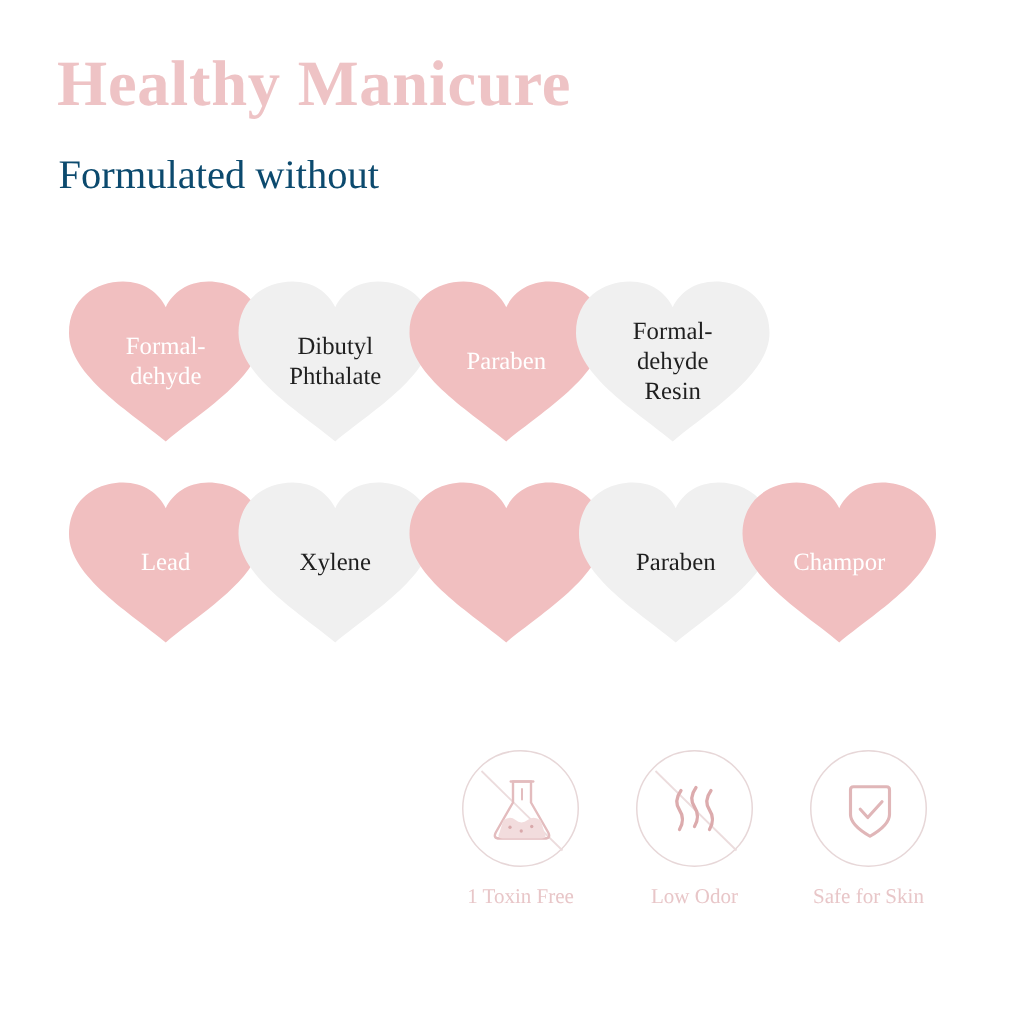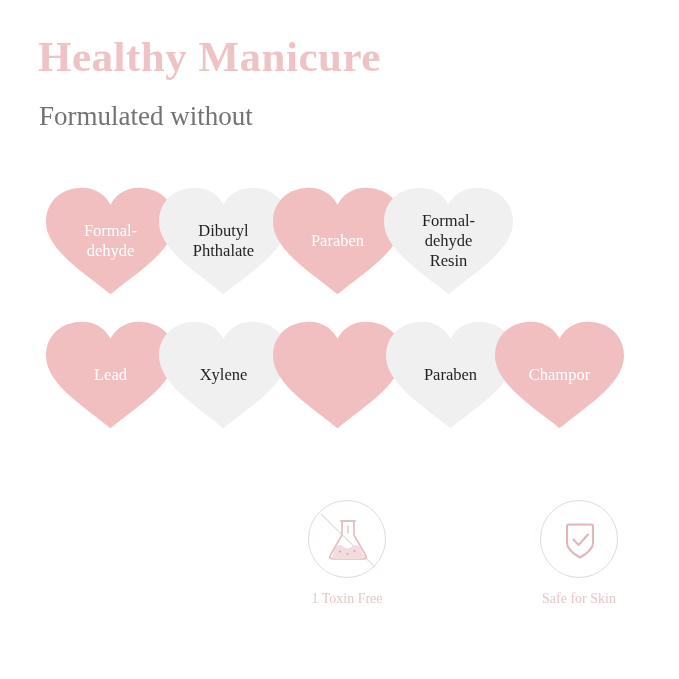--- a/index.html
+++ b/index.html
@@ -36,21 +36,21 @@
     line-height: 1.05;
     white-space: nowrap;
   }
   .subtitle {
     position: absolute;
     left: 39px;
     top: 102px;
     font-family: "Liberation Serif", "DejaVu Serif", serif;
     font-weight: normal;
     font-size: 27px;
-    color: #737373;
+    color: #0c4a6e;
     line-height: 1.1;
     white-space: nowrap;
   }
 
   
   .heart-row {
     position: absolute;
     height: 120px;
   }
   #row-1 { left: 0px; top: 182px; width: 679px; }
@@ -201,20 +201,31 @@
           <line x1="31.5" y1="20" x2="46.5" y2="20" stroke="#e3bcbe" stroke-width="1.6" stroke-linecap="round"></line>
           <circle cx="31" cy="50.5" r="1.1" fill="#d9a9ab"></circle>
           <circle cx="38.5" cy="53" r="1.1" fill="#d9a9ab"></circle>
           <circle cx="45.5" cy="50" r="1.1" fill="#d9a9ab"></circle>
           <line x1="39" y1="25" x2="39" y2="32" stroke="#e3bcbe" stroke-width="1.3" stroke-linecap="round"></line>
         </svg>
       </div>
       <div class="badge-label">1 Toxin Free</div>
     </div>
 
+    <div class="badge" id="badge-1">
+      <div class="badge-circle">
+        <svg viewBox="0 0 78 78">
+          <line x1="12" y1="13" x2="66" y2="66" stroke="#ecdcdd" stroke-width="1.2"></line>
+          <path d="M29 26 Q24 33 28 39 Q32 45 28 52" fill="none" stroke="#dcabad" stroke-width="2.2" stroke-linecap="round"></path>
+          <path d="M39 24 Q34 31 38 37 Q42 43 38 50" fill="none" stroke="#dcabad" stroke-width="2.2" stroke-linecap="round"></path>
+          <path d="M49 26 Q44 33 48 39 Q52 45 48 52" fill="none" stroke="#dcabad" stroke-width="2.2" stroke-linecap="round"></path>
+        </svg>
+      </div>
+      <div class="badge-label">Low Odor</div>
+    </div>
 
     <div class="badge" id="badge-2">
       <div class="badge-circle">
         <svg viewBox="0 0 78 78">
           <path d="M26 25.5 Q26 23.5 28 23.5 L50 23.5 Q52 23.5 52 25.5 L52 42 Q52 49 39 56.5 Q26 49 26 42 Z" fill="none" stroke="#e0b6b8" stroke-width="2.1" stroke-linejoin="round"></path>
           <path d="M32.5 38.5 L37.5 44 L47 33.5" fill="none" stroke="#e0b6b8" stroke-width="2.1" stroke-linecap="round" stroke-linejoin="round"></path>
         </svg>
       </div>
       <div class="badge-label">Safe for Skin</div>
     </div>

